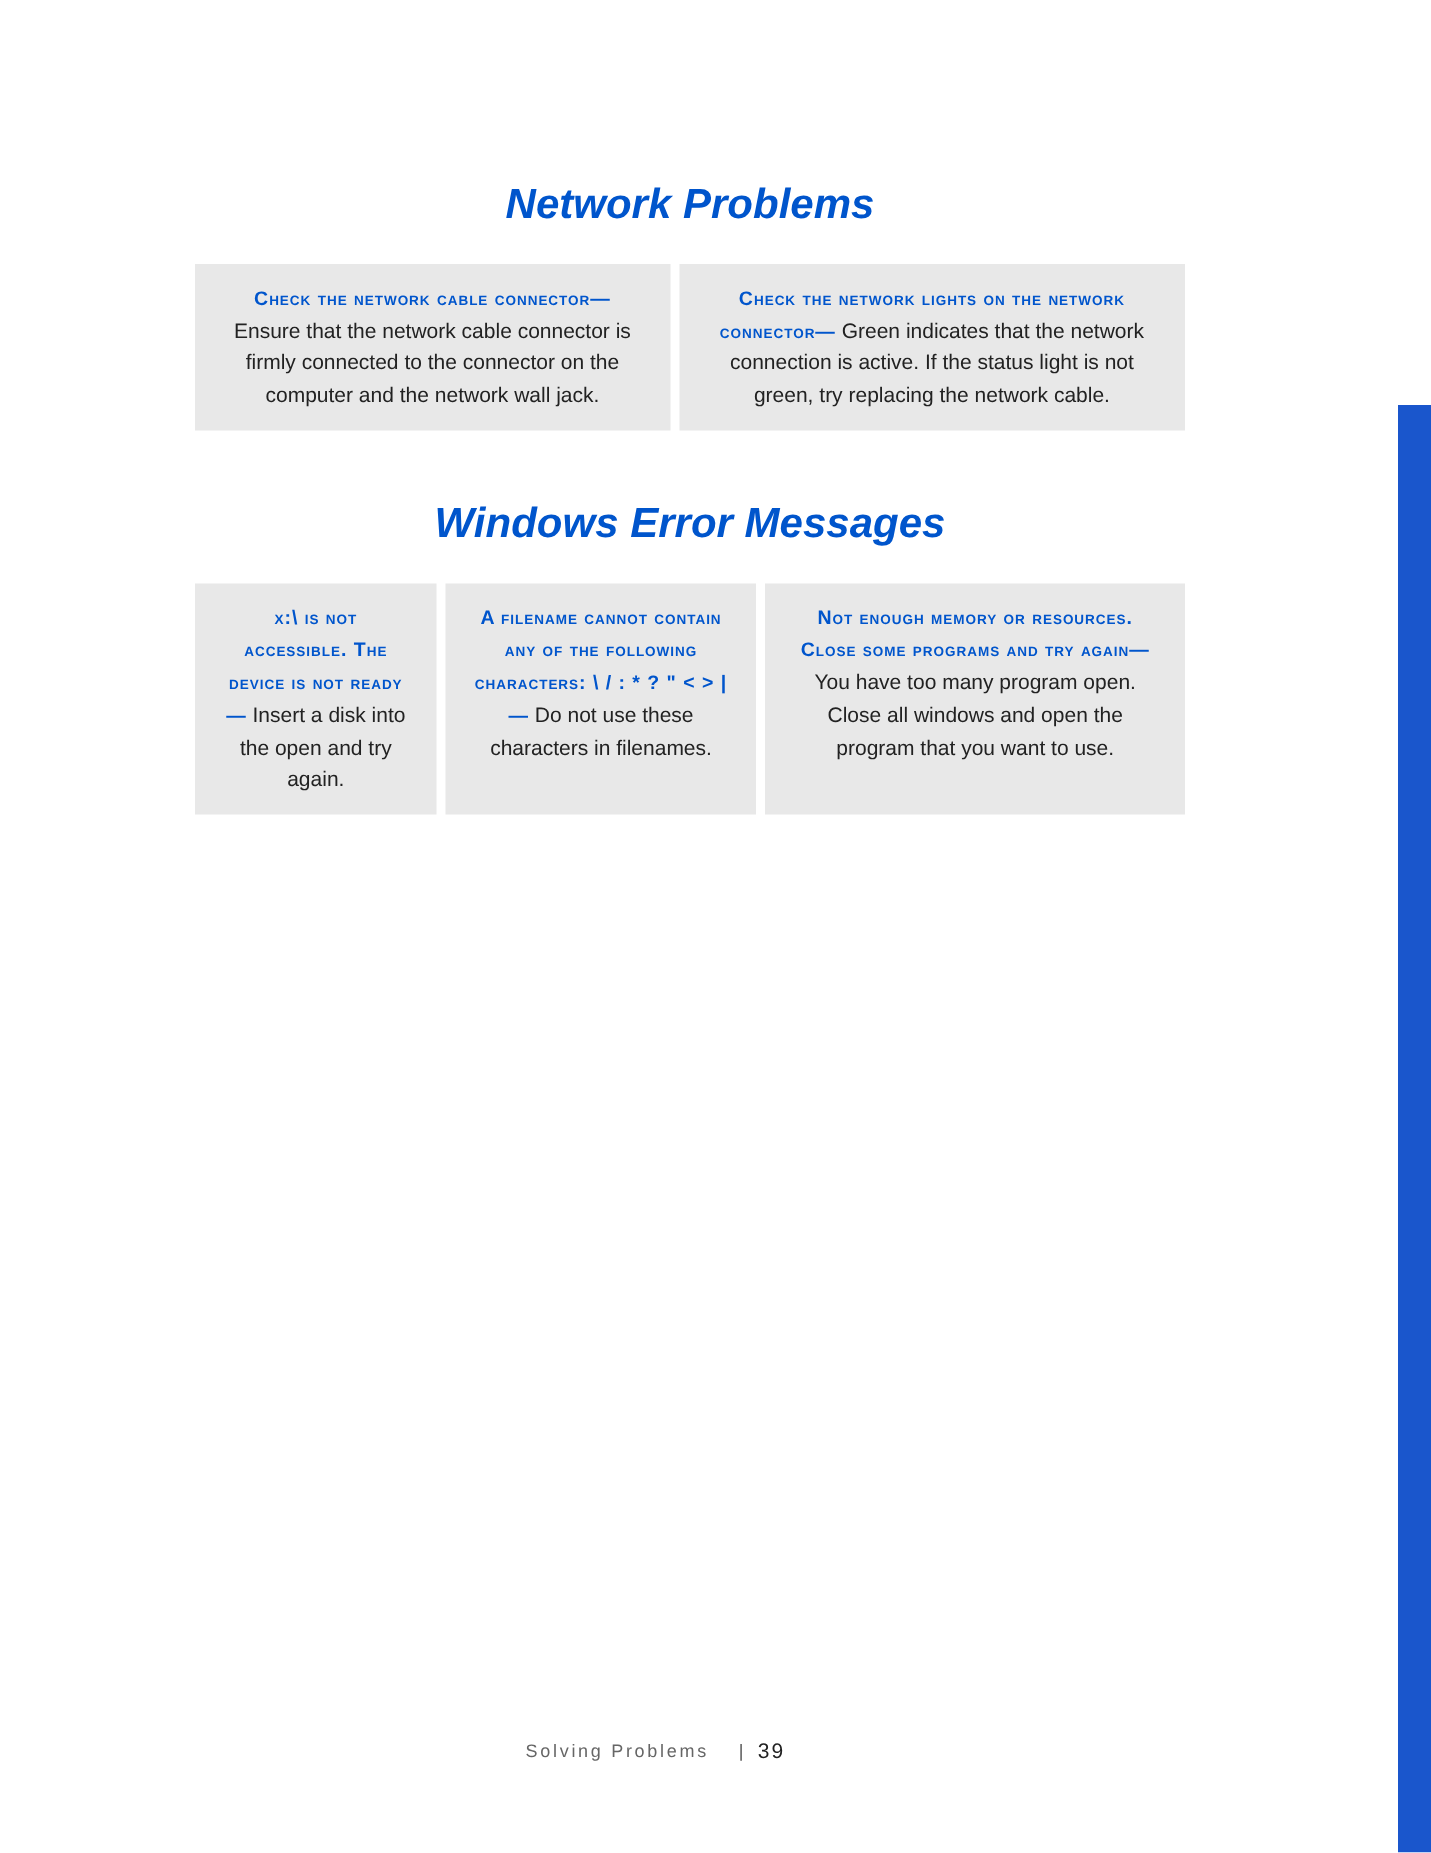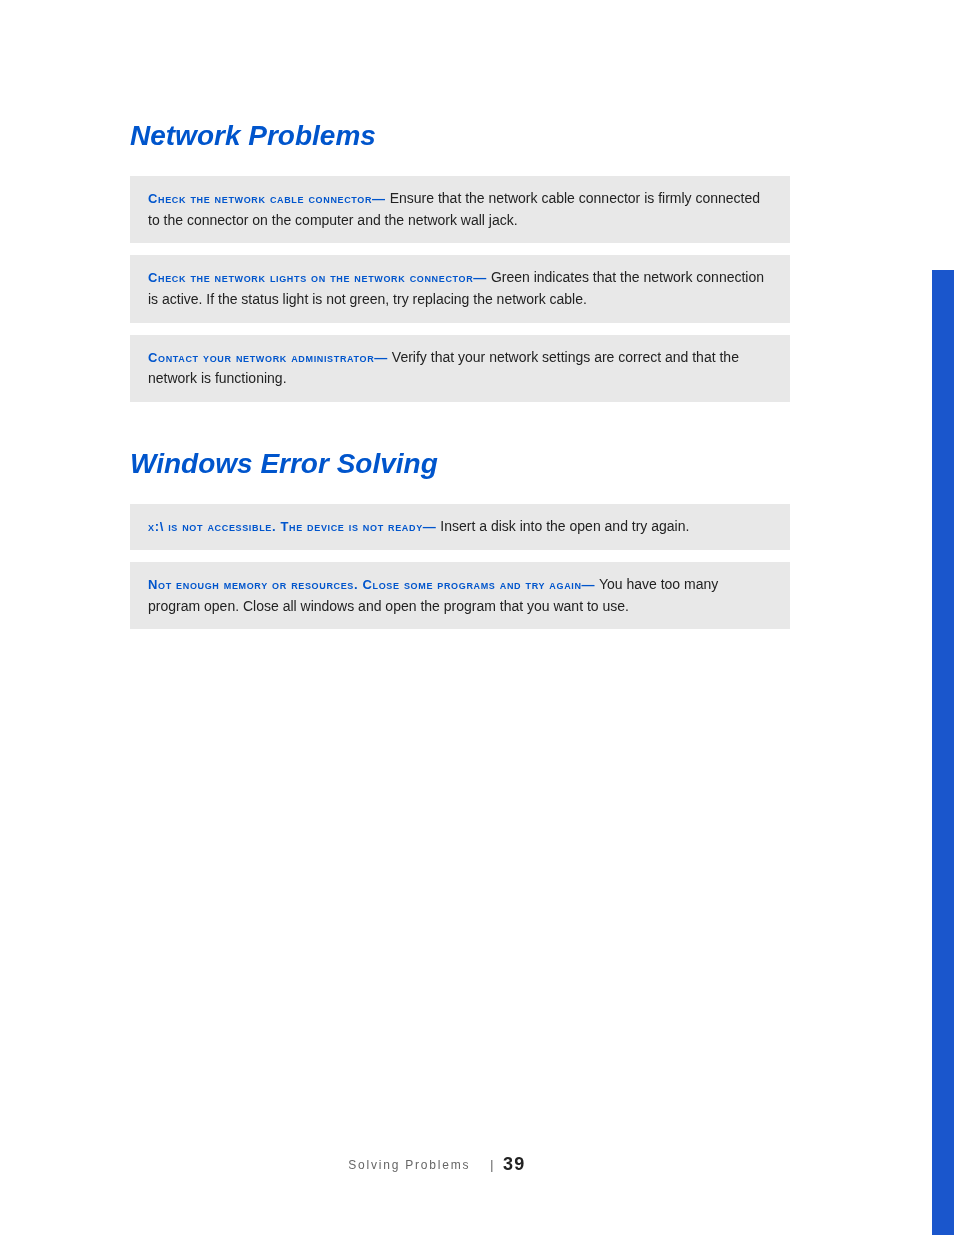--- a/index.html
+++ b/index.html
@@ -48,25 +48,25 @@
       letter-spacing: 0.05em;
       font-size: 13px;
     }
 
     .info-box-text {
       color: #222;
     }
 
     .section-gap {
       margin-bottom: 40px;
+      text-align: center;
     }
 
     .boxes-group {
       display: flex;
-      flex-direction: column;
       gap: 6px;
     }
 
     .footer-bar {
       position: absolute;
       right: 0;
       top: 270px;
       bottom: 0;
       width: 22px;
       background-color: #1a56cc;
@@ -87,22 +87,22 @@
       letter-spacing: 0.12em;
     }
 
     .page-footer .footer-label {
       margin-right: 12px;
       letter-spacing: 0.15em;
       color: #666;
     }
 
     .page-footer .page-number {
-      font-size: 18px;
-      font-weight: bold;
+      font-size: 14px;
+      font-weight: normal;
       color: #222;
     }
 
     .footer-divider {
       margin: 0 8px;
       color: #555;
     }
   </style>
 </head>
 <body>
@@ -118,38 +118,38 @@
         <span class="info-box-label">Check the network cable connector—</span>
         <span class="info-box-text">Ensure that the network cable connector is firmly connected to the connector on the computer and the network wall jack.</span>
       </div>
 
       <div class="info-box">
         <span class="info-box-label">Check the network lights on the network connector—</span>
         <span class="info-box-text">Green indicates that the network connection is active. If the status light is not green, try replacing the network cable.</span>
       </div>
 
 
-      <div class="info-box">
-        <span class="info-box-label">Contact your network administrator—</span>
-        <span class="info-box-text">Verify that your network settings are correct and that the network is functioning.</span>
-      </div>
 
     </div>
   </div>
 
   <div class="section-gap">
-    <h1 class="section-title">Windows Error Solving</h1>
+    <h1 class="section-title">Windows Error Messages</h1>
 
     <div class="boxes-group">
 
       <div class="info-box">
         <span class="info-box-label">x:\ is not accessible. The device is not ready—</span>
         <span class="info-box-text">Insert a disk into the open and try again.</span>
       </div>
 
+      <div class="info-box">
+        <span class="info-box-label">A filename cannot contain any of the following characters: \ / : * ? " &lt; &gt; |—</span>
+        <span class="info-box-text">Do not use these characters in filenames.</span>
+      </div>
 
       <div class="info-box">
         <span class="info-box-label">Not enough memory or resources. Close some programs and try again—</span>
         <span class="info-box-text">You have too many program open. Close all windows and open the program that you want to use.</span>
       </div>
 
     </div>
   </div>
 
 </div>

